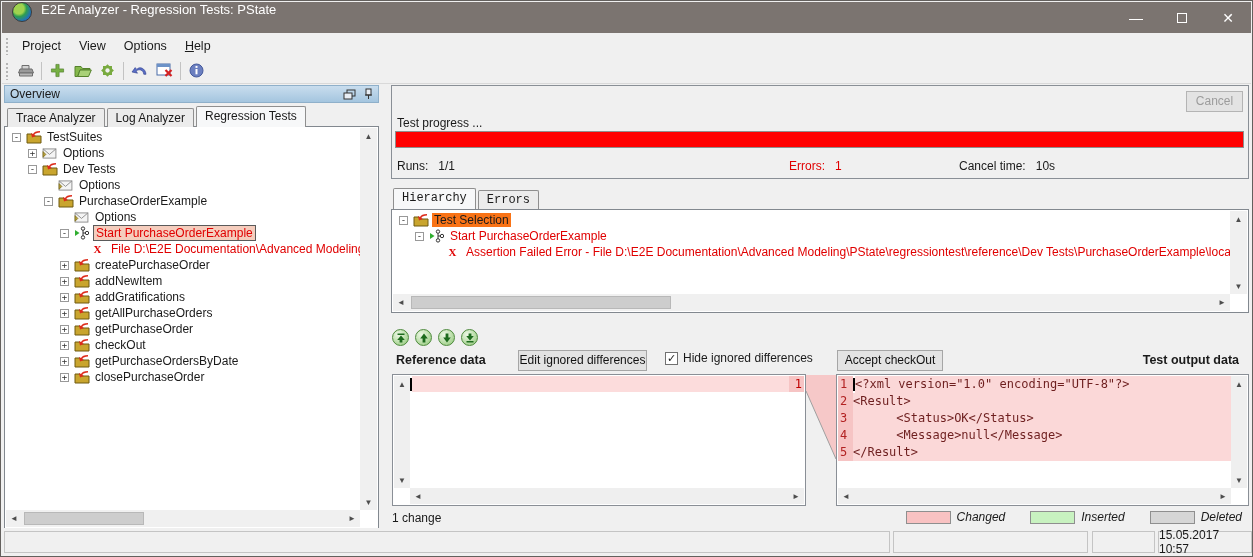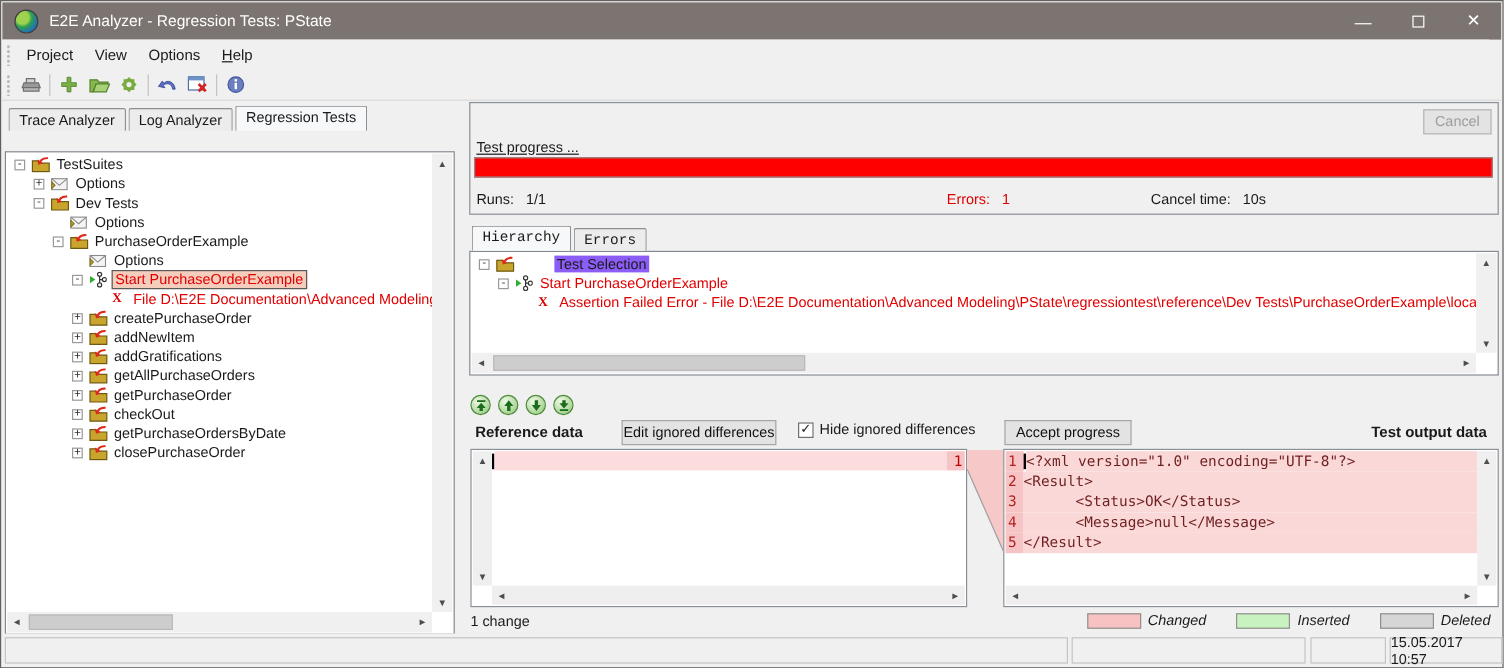--- a/index.html
+++ b/index.html
@@ -1,21 +1,21 @@
 <!DOCTYPE html>
 <html><head>
 <meta charset="utf-8">
 <style>
   * { box-sizing: border-box; margin: 0; padding: 0; }
   html,body { width:1253px; height:557px; }
   body { font-family:"Liberation Sans","DejaVu Sans",sans-serif; font-size:12px; background:#f0f0f0; position:relative; overflow:hidden; color:#1a1a1a;}
   .window-frame { position:absolute; inset:0; border:1px solid #63605d; }
 
   
-  .titlebar { position:absolute; left:1px; right:1px; top:1px; height:31px; background:#7b7470; display:flex; align-items:center; color:#fff; }
+  .titlebar { position:absolute; left:1px; right:1px; top:1px; height:31px; background:#7b7470; display:flex; align-items:flex-start; color:#fff; }
   .app-icon { width:20px; height:20px; margin-left:10px; border-radius:50%;
     background: radial-gradient(circle at 32% 32%, #9fd34f 0 30%, #2f9e4f 45%, #1f6fc0 75%, #174f8c 100%); border:1px solid #3c3c3c; }
   .title-text { margin-left:9px; font-size:13px; }
   .win-controls { margin-left:auto; display:flex; height:100%; }
   .win-btn { width:46px; display:flex; align-items:center; justify-content:center; font-size:14px; color:#fff; }
   .maximize-glyph { width:10px; height:10px; border:1px solid #fff; display:inline-block; }
 
   
   .menubar { position:absolute; left:1px; right:11px; top:32px; height:25px; background:#f0f0f0; display:flex; align-items:center; }
   .grip { width:4px; height:18px; margin:0 4px 0 3px; background-image:radial-gradient(circle,#b5b5b5 1px,transparent 1.3px); background-size:4px 4px; }
@@ -34,32 +34,32 @@
   .ptab.active { background:#f7f8f9; height:21px; position:relative; }
   .tree-box { position:absolute; top:41px; left:0; right:0; bottom:0; background:#fff; border:1px solid #82888f; overflow:hidden; }
   .tree-content { position:absolute; top:2px; left:1px; right:18px; bottom:18px; overflow:hidden; }
   .tree-row { height:16px; display:flex; align-items:center; white-space:nowrap; }
   .expander { width:9px; height:9px; border:1px solid #999; background:#fff; font-size:9px; line-height:7px; text-align:center; margin-right:4px; flex:none; font-family:"DejaVu Sans Mono",monospace; color:#333; }
   .expander-space { width:9px; margin-right:4px; flex:none; }
   .tree-icon { width:17px; height:14px; margin-right:3px; flex:none; display:flex; align-items:center; justify-content:center; }
   .tree-label { font-size:12px; padding:0 2px; }
   .tree-label.error { color:#e00000; }
   .tree-row.selected .tree-label { background:#f5cdbd; border:1px solid #5a5a5a; padding:0 2px; }
-  .tree-row.selected-gray .tree-label { background:#8b5cf6;margin-left:30px; }
+  .tree-row.selected-gray .tree-label { background:#f97316; }
 
   
   .vscroll { position:absolute; top:1px; right:1px; width:17px; bottom:18px; background:#f0f0f0; display:flex; flex-direction:column; justify-content:space-between; align-items:center; }
   .hscroll { position:absolute; left:1px; right:18px; bottom:1px; height:17px; background:#f0f0f0; display:flex; align-items:center; justify-content:space-between; position:absolute; }
   .scroll-arrow { font-size:8px; color:#4d4d4d; width:16px; height:16px; display:flex; align-items:center; justify-content:center; flex:none; }
   .hthumb { height:13px; background:#cdcdcd; border:1px solid #b8b8b8; position:absolute; top:2px; }
 
   
   .progress-box { position:absolute; left:390px; top:84px; width:858px; height:94px; border:1px solid #898f96; background:#f0f0f0; }
   .cancel-btn { position:absolute; top:5px; right:5px; width:57px; height:21px; background:#e3e3e3; border:1px solid #b4b4b4; color:#9c9c9c; font-size:12px; text-align:center; line-height:19px; }
-  .progress-label { position:absolute; left:5px; top:30px;text-decoration:underline; }
+  .progress-label { position:absolute; left:5px; top:30px; }
   .progress-track { position:absolute; left:3px; right:4px; top:45px; height:17px; border:1px solid #8e8e8e; background:#ff0000; }
   .stat { position:absolute; top:73px; display:flex; gap:10px; }
   .stat.runs { left:5px; } .stat.errors { left:397px; color:#e00000; } .stat.elapsed { left:567px; }
 
   
   .results-area { position:absolute; left:390px; top:187px; width:858px; height:125px; }
   .res-tabs { display:flex; height:21px; padding-left:3px; align-items:flex-end; position:relative; z-index:2;font-family:Liberation Mono, monospace; }
   .res-box { position:absolute; top:21px; left:0; right:0; bottom:0; background:#fff; border:1px solid #82888f; overflow:hidden; }
   .res-content { position:absolute; top:2px; left:1px; right:18px; bottom:18px; overflow:hidden; }
 
@@ -193,20 +193,37 @@
               <circle cx="7.5" cy="7.5" r="6.5" fill="#6b7fc0" stroke="#44599c"></circle>
               <rect x="6.5" y="6" width="2" height="5.3" fill="#fff"></rect>
               <rect x="6.5" y="2.9" width="2" height="2" fill="#fff"></rect>
             </svg>
           </span>
         </span>
       </div>
   </div>
 
   <div class="left-panel">
+    <div class="overview-header">
+      <span>Overview</span>
+      <span class="hdr-spacer"></span>
+      <span class="hdr-icon">
+          <svg width="13" height="11">
+            <rect x="4" y="1" width="8" height="6" fill="none" stroke="#333"></rect>
+            <rect x="1" y="4" width="8" height="6" fill="#e8eef5" stroke="#333"></rect>
+          </svg>
+        </span>
+      <span class="hdr-icon">
+          <svg width="9" height="12">
+            <rect x="2" y="1" width="5" height="6" fill="#e8eef5" stroke="#333"></rect>
+            <line x1="1" y1="7" x2="8" y2="7" stroke="#333"></line>
+            <line x1="4.5" y1="7" x2="4.5" y2="11" stroke="#333"></line>
+          </svg>
+        </span>
+    </div>
     <div class="panel-tabs" id="overview-tabs">
         <span class="ptab">Trace Analyzer</span>
         <span class="ptab">Log Analyzer</span>
         <span class="ptab active">Regression Tests</span>
       </div>
     <div class="tree-box">
       <div class="tree-content" id="overview-tree">
           <div class="tree-row" style="padding-left: 6px;">
             <span class="expander">-</span>
             <span class="tree-icon">
@@ -482,21 +499,21 @@
           </svg>
         </span>
       </span>
     </div>
   <div class="ctl-label ref-label">Reference data</div>
   <div class="push-btn edit-btn">Edit ignored differences</div>
   <div class="chk-wrap">
     <span class="chk-box">✓</span>
     <span>Hide ignored differences</span>
   </div>
-  <div class="push-btn accept-btn">Accept progress</div>
+  <div class="push-btn accept-btn">Accept checkOut</div>
   <div class="ctl-label out-label">Test output data</div>
 
   <div class="diff-panel diff-left">
     <div class="dl-vscroll">
       <span class="scroll-arrow">▲</span>
       <span class="scroll-arrow">▼</span>
     </div>
     <div class="dl-content" id="ref-lines">
         <div class="ref-line">
           <span class="caret"></span>

